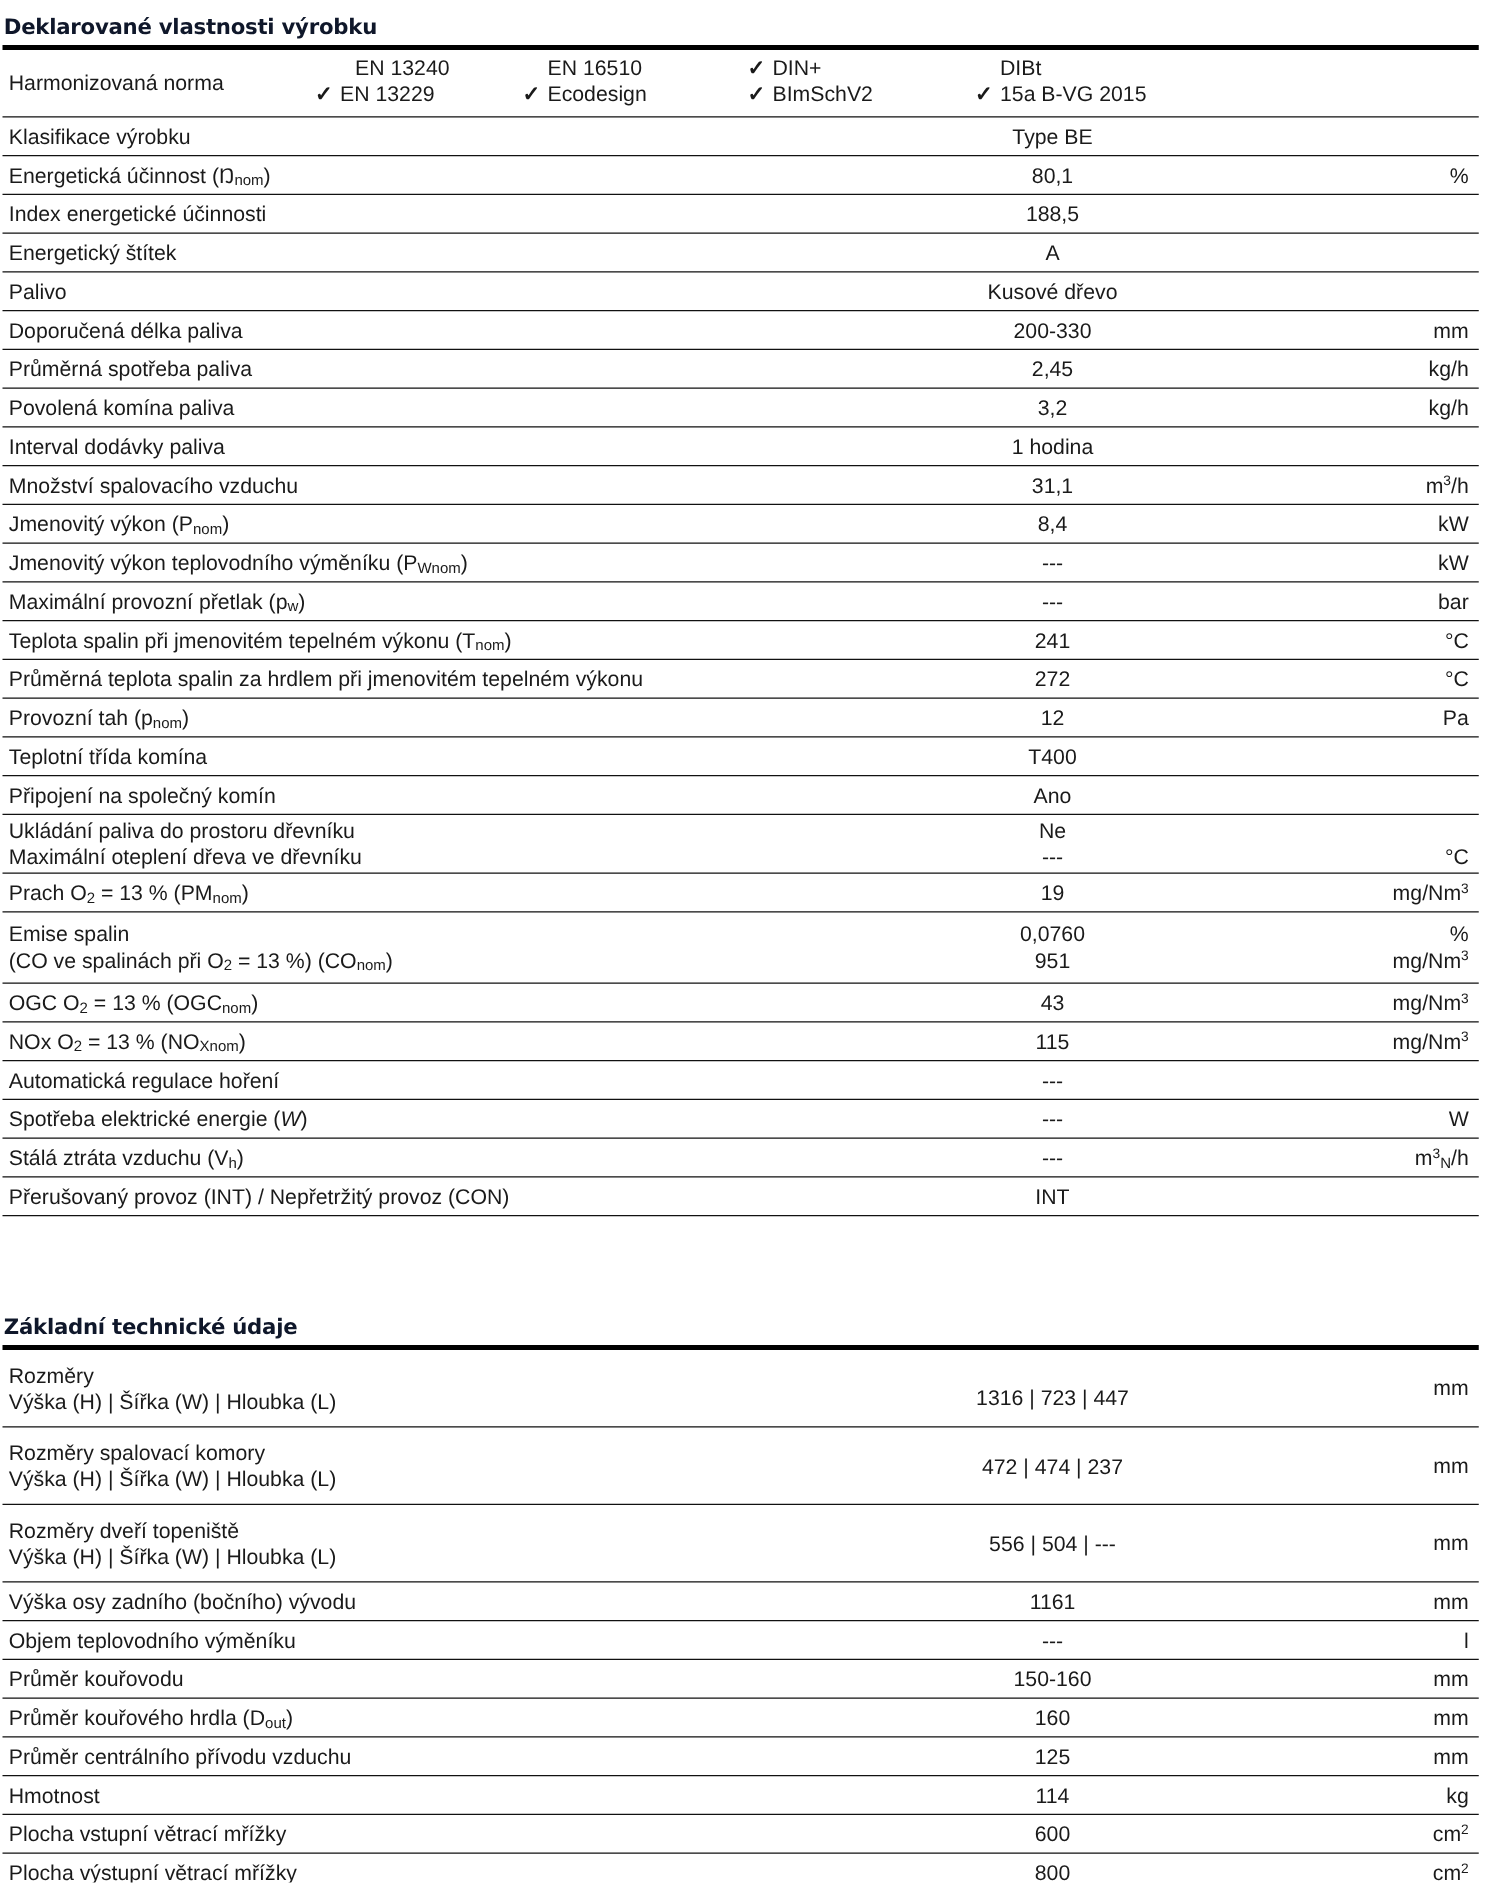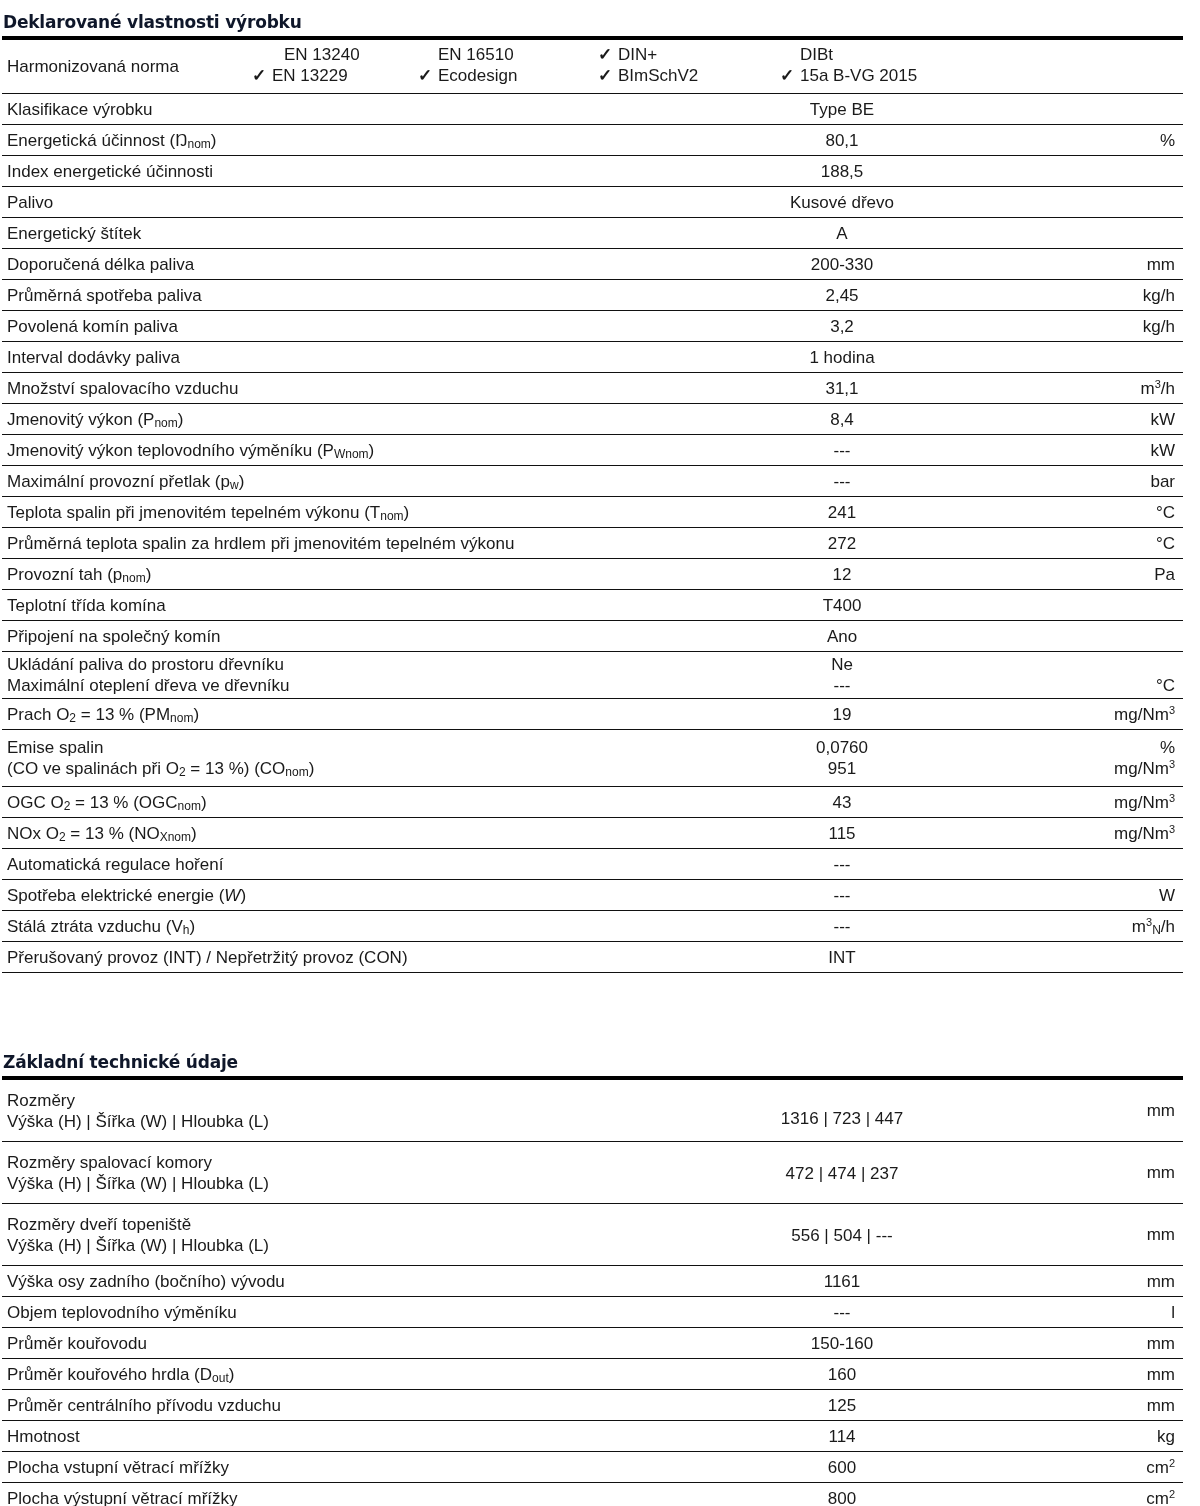--- a/index.html
+++ b/index.html
@@ -59,51 +59,51 @@
         </div>
       </div>
       <div class="row h1">
         <div class="lbl">
           <span><span>Index energetické účinnosti</span></span>
         </div>
         <div class="val">188,5</div>
       </div>
       <div class="row h1">
         <div class="lbl">
+          <span><span>Energetický štítek</span></span>
+        </div>
+        <div class="val">A</div>
+      </div>
+      <div class="row h1">
+        <div class="lbl">
           <span><span>Palivo</span></span>
         </div>
         <div class="val">Kusové dřevo</div>
       </div>
       <div class="row h1">
         <div class="lbl">
-          <span><span>Energetický štítek</span></span>
-        </div>
-        <div class="val">A</div>
-      </div>
-      <div class="row h1">
-        <div class="lbl">
           <span><span>Doporučená délka paliva</span></span>
         </div>
         <div class="val">200-330</div>
         <div class="unit">
           <span><span>mm</span></span>
         </div>
       </div>
       <div class="row h1">
         <div class="lbl">
           <span><span>Průměrná spotřeba paliva</span></span>
         </div>
         <div class="val">2,45</div>
         <div class="unit">
           <span><span>kg/h</span></span>
         </div>
       </div>
       <div class="row h1">
         <div class="lbl">
-          <span><span>Povolená komín paliva</span></span>
+          <span><span>Povolená komína paliva</span></span>
         </div>
         <div class="val">3,2</div>
         <div class="unit">
           <span><span>kg/h</span></span>
         </div>
       </div>
       <div class="row h1">
         <div class="lbl">
           <span><span>Interval dodávky paliva</span></span>
         </div>

